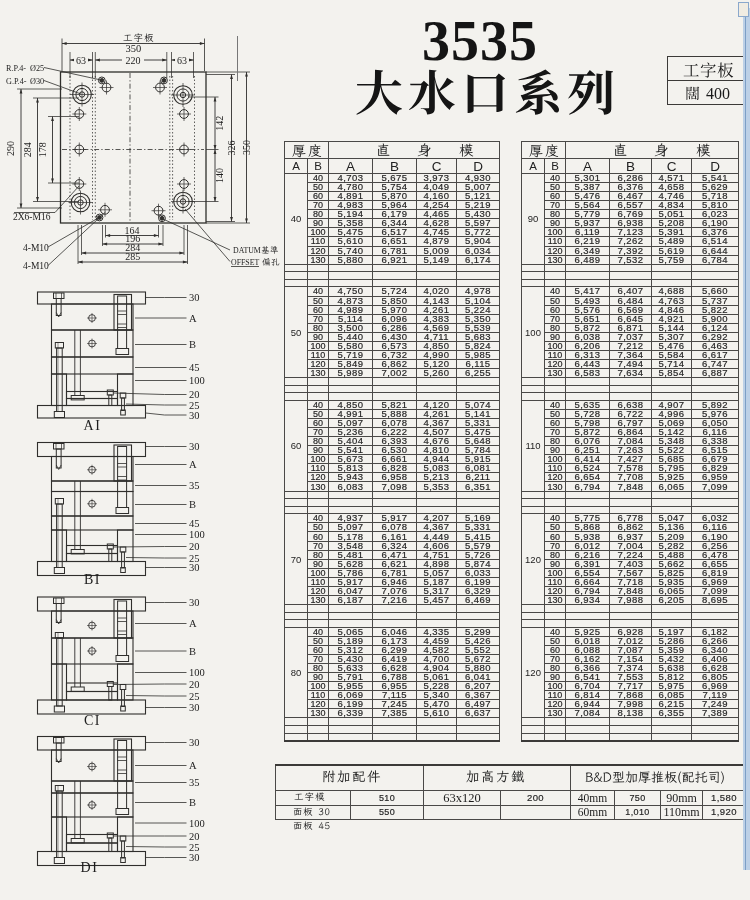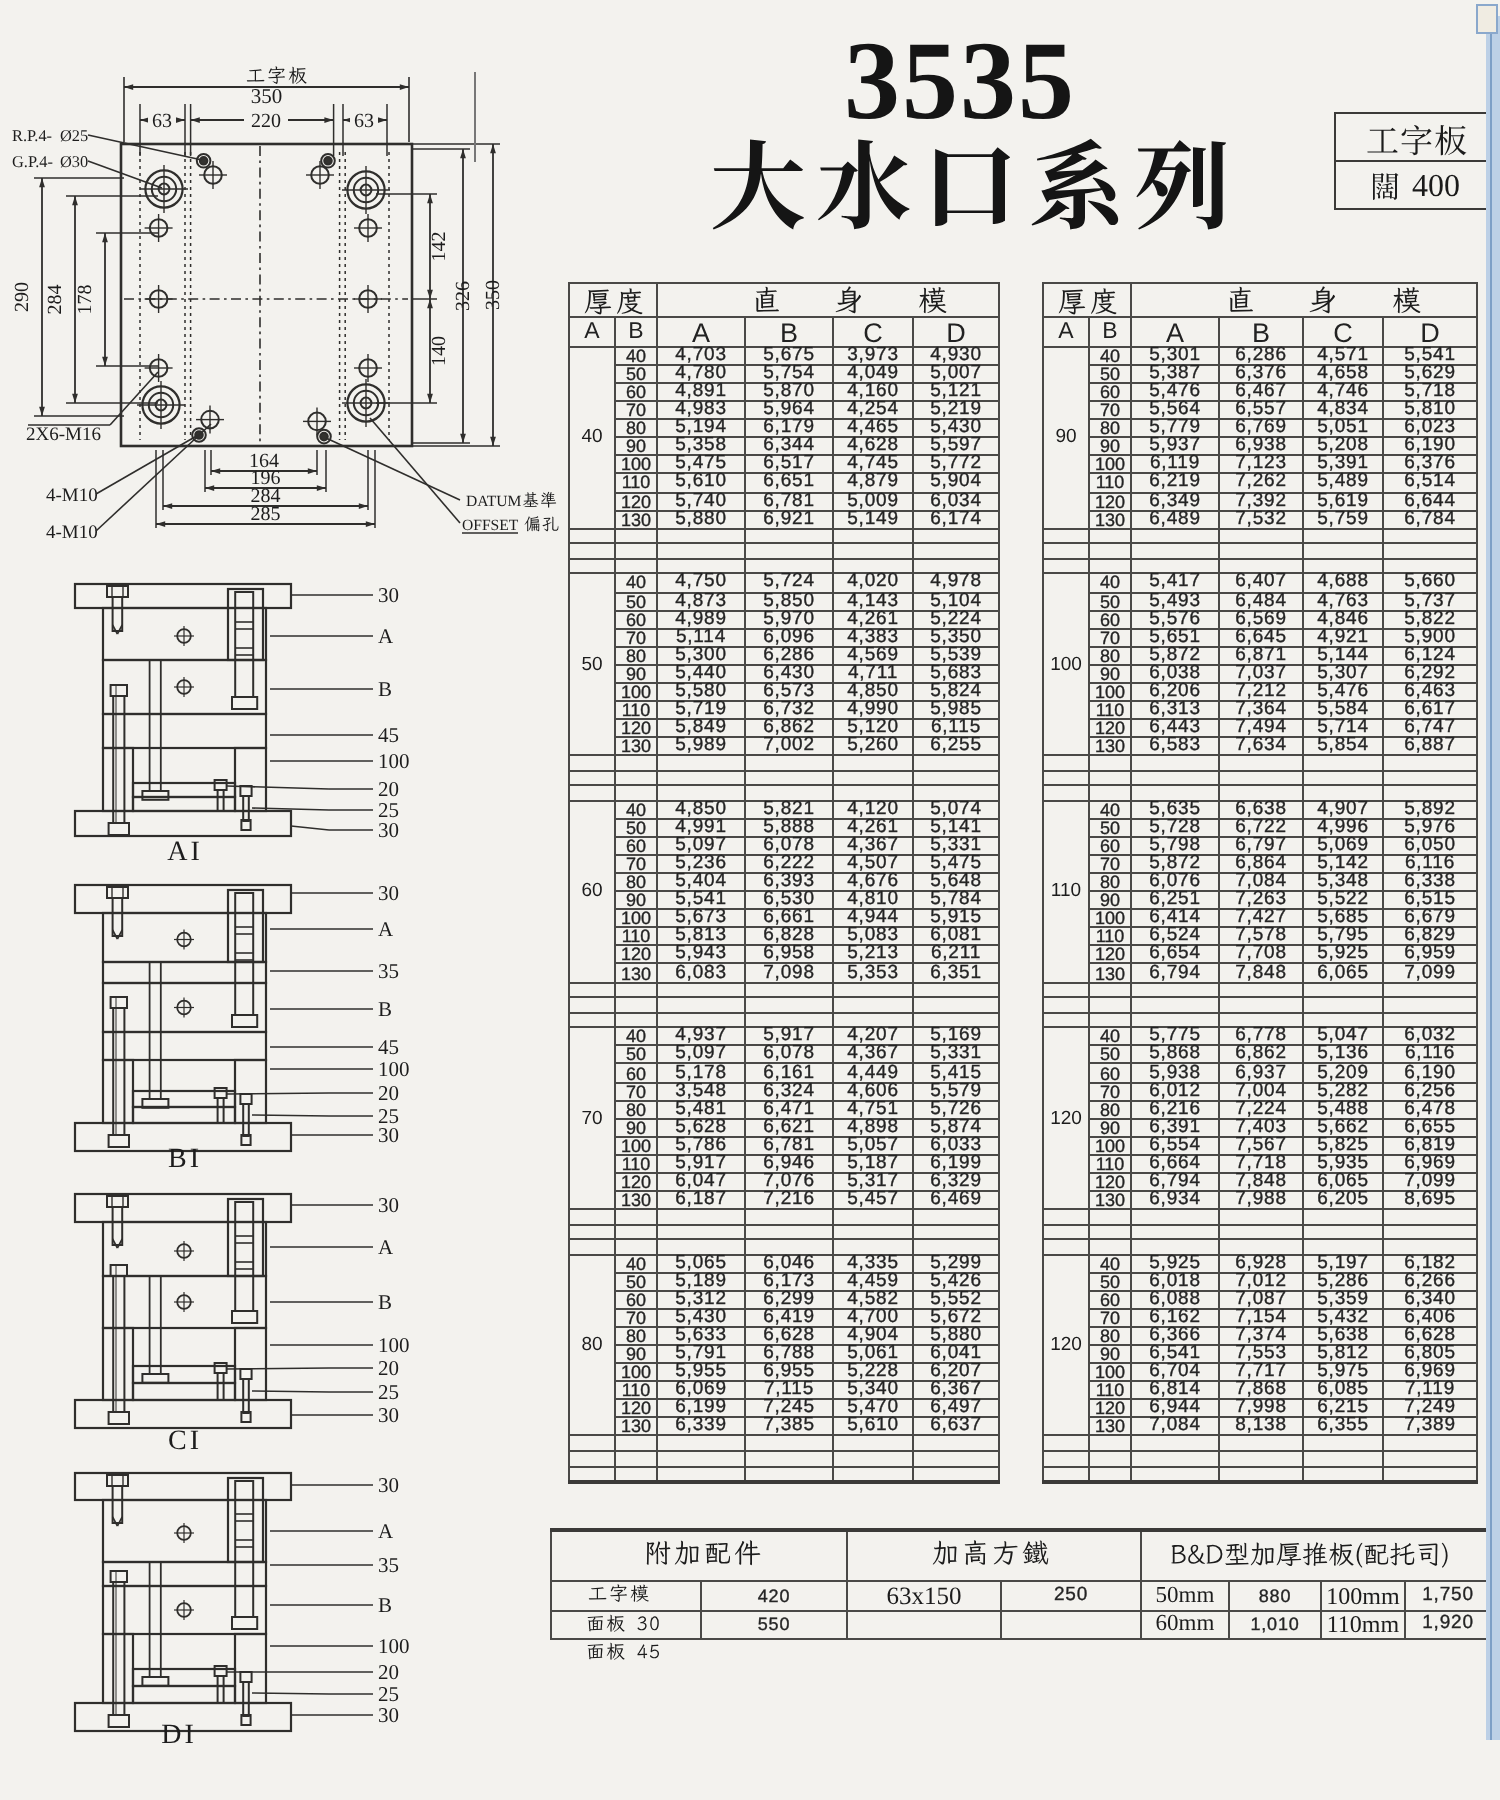--- a/index.html
+++ b/index.html
@@ -155,21 +155,21 @@
       </tr>
       <tr style="height:9.07px">
         <td class="numb">70</td>
         <td class="num">5,114</td>
         <td class="num">6,096</td>
         <td class="num">4,383</td>
         <td class="num">5,350</td>
       </tr>
       <tr style="height:9.07px">
         <td class="numb">80</td>
-        <td class="num">5,300</td>
+        <td class="num">3,500</td>
         <td class="num">6,286</td>
         <td class="num">4,569</td>
         <td class="num">5,539</td>
       </tr>
       <tr style="height:9.07px">
         <td class="numb">90</td>
         <td class="num">5,440</td>
         <td class="num">6,430</td>
         <td class="num">4,711</td>
         <td class="num">5,683</td>
@@ -1025,28 +1025,28 @@
       <col style="width:42px">
       <col style="width:43px">
     </colgroup>
     <tbody>
       <tr style="height:26px">
         <th colspan="2" id="bth1"></th>
         <th colspan="2" id="bth2"></th>
         <th colspan="4" id="bth3"></th>
       </tr>
       <tr style="height:14.6px">
-        <td id="btn1"></td>
-        <td class="num" style="font-size:9px">420</td>
-        <td style="font-family:'Liberation Serif',serif;font-size:12.5px">63x150</td>
-        <td class="num" style="font-size:9.5px">250</td>
-        <td style="font-family:'Liberation Serif',serif;font-size:11.5px">50mm</td>
-        <td class="num" style="font-size:9px">880</td>
-        <td style="font-family:'Liberation Serif',serif;font-size:12px">100mm</td>
-        <td class="num" style="font-size:9.5px">1,750</td>
+        <td id="btn0"></td>
+        <td class="num" style="font-size:9px">510</td>
+        <td style="font-family:'Liberation Serif',serif;font-size:12.5px">63x120</td>
+        <td class="num" style="font-size:9.5px">200</td>
+        <td style="font-family:'Liberation Serif',serif;font-size:11.5px">40mm</td>
+        <td class="num" style="font-size:9px">750</td>
+        <td style="font-family:'Liberation Serif',serif;font-size:12px">90mm</td>
+        <td class="num" style="font-size:9.5px">1,580</td>
       </tr>
       <tr style="height:14.6px">
         <td id="btn2"></td>
         <td class="num" style="font-size:9px">550</td>
         <td style="font-family:'Liberation Serif',serif;font-size:12.5px"></td>
         <td class="num" style="font-size:9.5px"></td>
         <td style="font-family:'Liberation Serif',serif;font-size:11.5px">60mm</td>
         <td class="num" style="font-size:9px">1,010</td>
         <td style="font-family:'Liberation Serif',serif;font-size:12px">110mm</td>
         <td class="num" style="font-size:9.5px">1,920</td>

